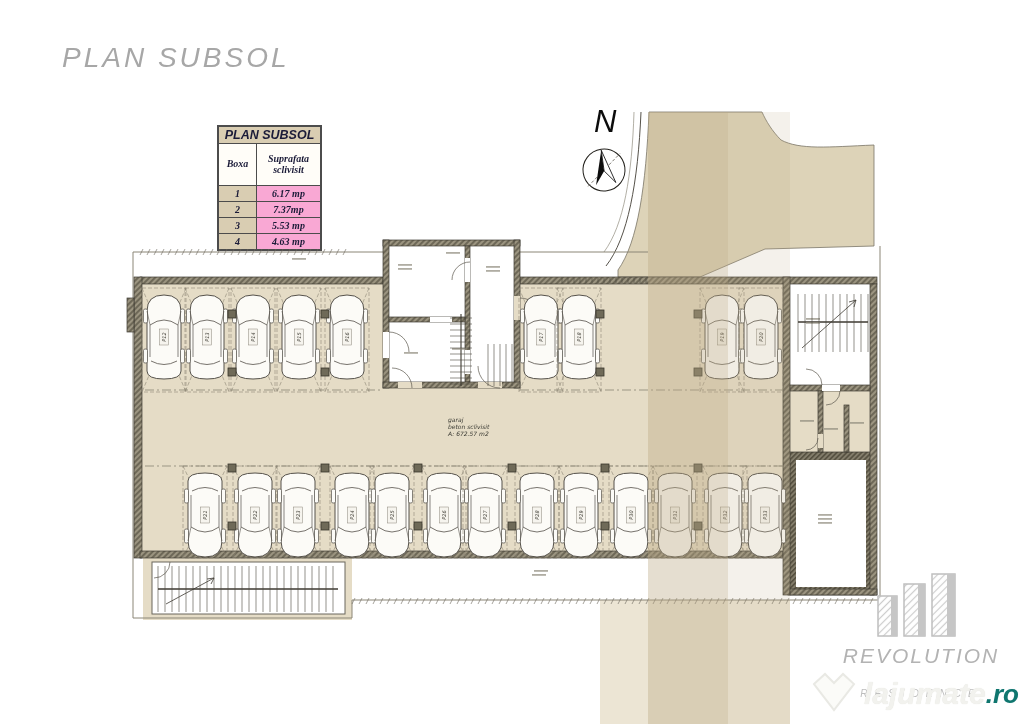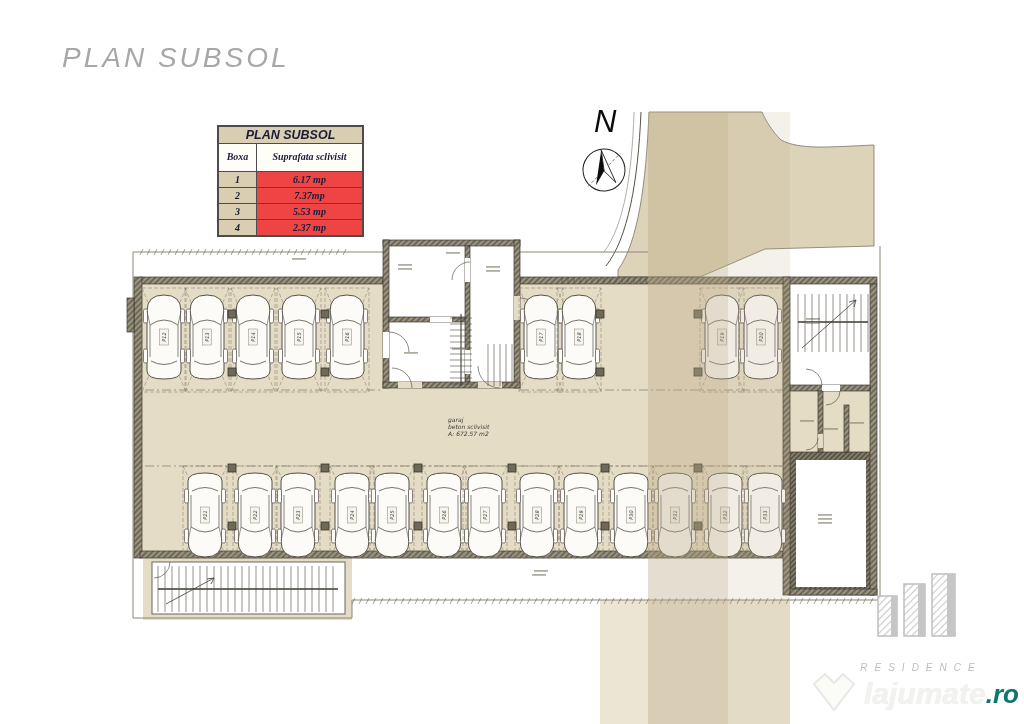--- a/index.html
+++ b/index.html
@@ -9,23 +9,23 @@
 
   .page-title{position:absolute;left:62px;top:42px;font-size:28px;letter-spacing:3px;
       color:#a7a7a7;font-weight:400;}
 
   
   .legend{position:absolute;left:218px;top:126px;border-collapse:collapse;
       font-family:"Liberation Serif",serif;color:#1b1b38;background:#fff;}
   .legend td,.legend th{border:1px solid #4c4c4c;padding:0 2px;text-align:center;}
   .legend .hd{font-family:"Liberation Sans",sans-serif;font-weight:bold;font-size:12.5px;
       background:#d9cdb2;height:17px;}
-  .legend .colhd{font-weight:bold;font-size:10px;height:28px;line-height:1.05;background:#fffdf8;}
+  .legend .colhd{font-weight:bold;font-size:10px;height:42px;line-height:1.05;background:#fffdf8;}
   .legend .num{background:#d9cdb2;font-weight:bold;font-size:10px;width:38px;height:16px;}
-  .legend .val{background:#ef4444;font-weight:bold;font-size:10px;width:106px;}
+  .legend .val{background:#f9a8d4;font-weight:bold;font-size:10px;width:64px;}
   .legend{box-shadow:0 0 0 1px #4c4c4c;}
 
   #plan-svg{position:absolute;left:0;top:0;z-index:1;}
   #compass-svg{position:absolute;left:576px;top:100px;z-index:3;}
 
   
   .band1{position:absolute;left:648px;top:112px;width:80px;height:612px;
       background:rgba(187,168,131,0.38);z-index:2;pointer-events:none;}
   .band2{position:absolute;left:728px;top:112px;width:62px;height:612px;
       background:rgba(187,168,131,0.16);z-index:2;pointer-events:none;}
@@ -62,21 +62,21 @@
     <tr>
       <td class="num">2</td>
       <td class="val">7.37mp</td>
     </tr>
     <tr>
       <td class="num">3</td>
       <td class="val">5.53 mp</td>
     </tr>
     <tr>
       <td class="num">4</td>
-      <td class="val">2.37 mp</td>
+      <td class="val">4.63 mp</td>
     </tr>
   </tbody>
     </table>
 
   <svg id="plan-svg" width="1024" height="724" viewBox="0 0 1024 724">
     <defs>
       <pattern id="wh" width="4" height="4" patternUnits="userSpaceOnUse" patternTransform="rotate(45)">
         <rect width="4" height="4" fill="#9b9480"></rect>
         <line x1="2" y1="0" x2="2" y2="4" stroke="#5a5546" stroke-width="1.4"></line>
       </pattern>
@@ -596,20 +596,21 @@
       </defs>
       <g stroke="#bfbfbf" stroke-width="1.5">
         <rect x="12" y="24" width="19" height="40" fill="url(#bh)"></rect>
         <rect x="25" y="24" width="6" height="40" fill="#c6c6c6" stroke="none"></rect>
         <rect x="38" y="12" width="21" height="52" fill="url(#bh)"></rect>
         <rect x="52" y="12" width="7" height="52" fill="#c6c6c6" stroke="none"></rect>
         <rect x="66" y="2" width="23" height="62" fill="url(#bh)"></rect>
         <rect x="81" y="2" width="8" height="62" fill="#c6c6c6" stroke="none"></rect>
       </g>
     </svg>
+    <div class="brand-name">REVOLUTION</div>
     <div class="brand-sub">RESIDENCE</div>
   </div>
 
   <div class="watermark">
     <svg width="52" height="44" viewBox="0 0 52 44">
       <path d="M6,12 L17,2 L26,11 L35,2 L46,12 L26,38 Z" fill="#fbfbf8" stroke="#e9e9e4" stroke-width="2"></path>
       <path d="M15,14 L22,21 L33,9" fill="none" stroke="#ececе8" stroke-width="3"></path>
     </svg>
     <span class="wm-text">lajumate</span>
     <span class="wm-tld">.ro</span>

